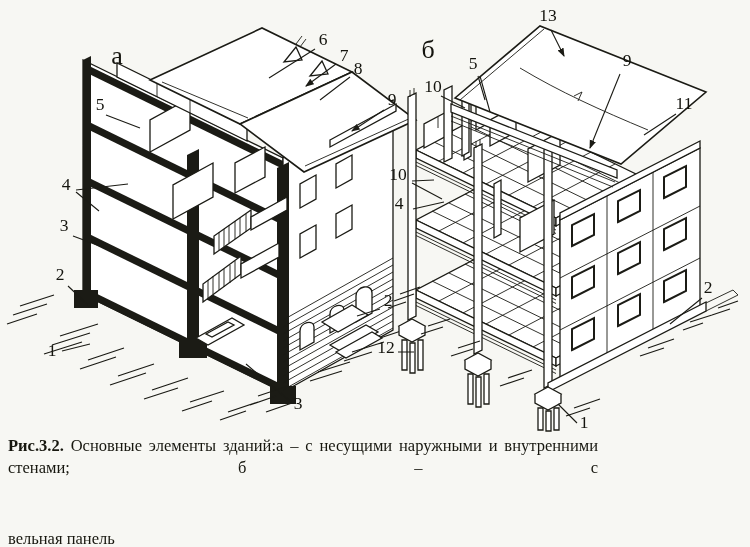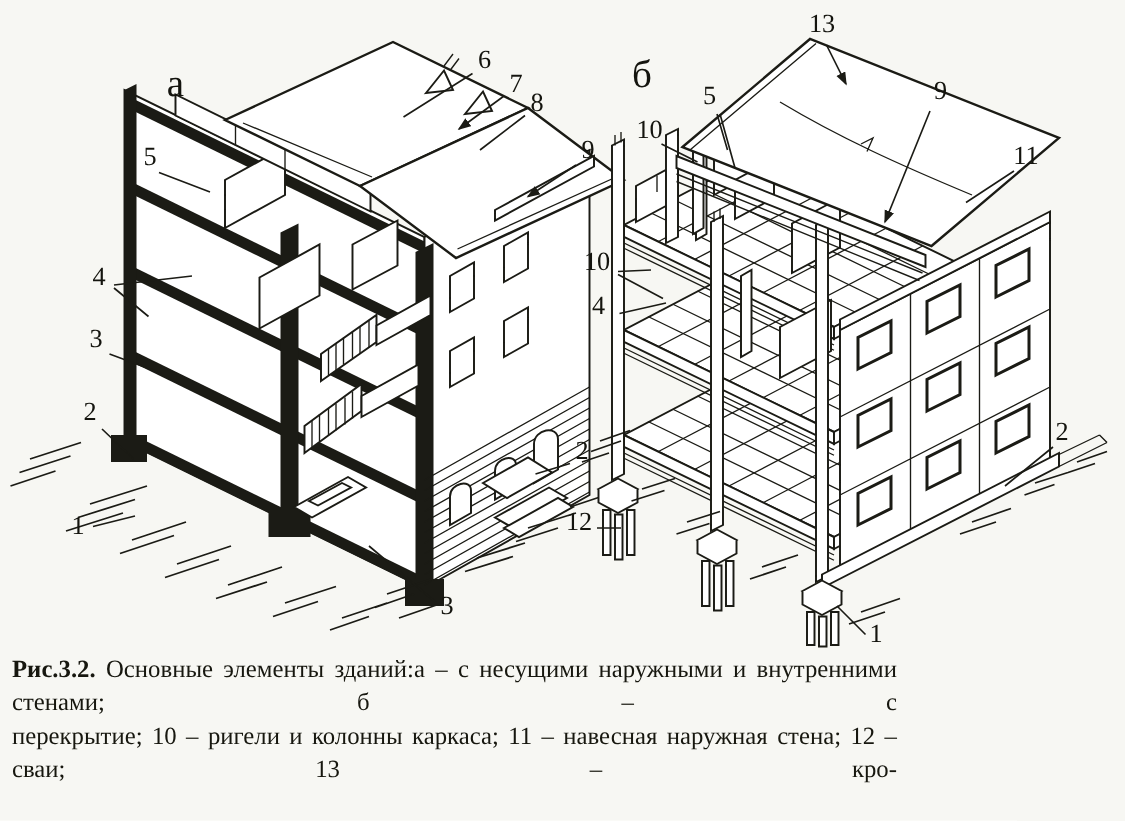--- a/index.html
+++ b/index.html
@@ -266,17 +266,16 @@
   <text class="num" x="684" y="109">11</text>
   <text class="num" x="398" y="180">10</text>
   <text class="num" x="399" y="209">4</text>
   <text class="num" x="386" y="353">12</text>
   <text class="num" x="708" y="293">2</text>
   <text class="num" x="584" y="428">1</text>
 </svg>
 
 <div class="caption">
   <div class="cap-line"><b>Рис.3.2.</b> <span>Основные элементы зданий:а – с несущими наружными и внутренними стенами; б – с</span></div>
-  <div class="cap-line">перекрытие; 10 – ригели и колонны каркаса; 11 – навесная наружная стена; 12 – сваи; 13 – кро-</div>
   <div class="cap-line last">вельная панель</div>
 </div>
 
 </div>
 
 </body></html>

